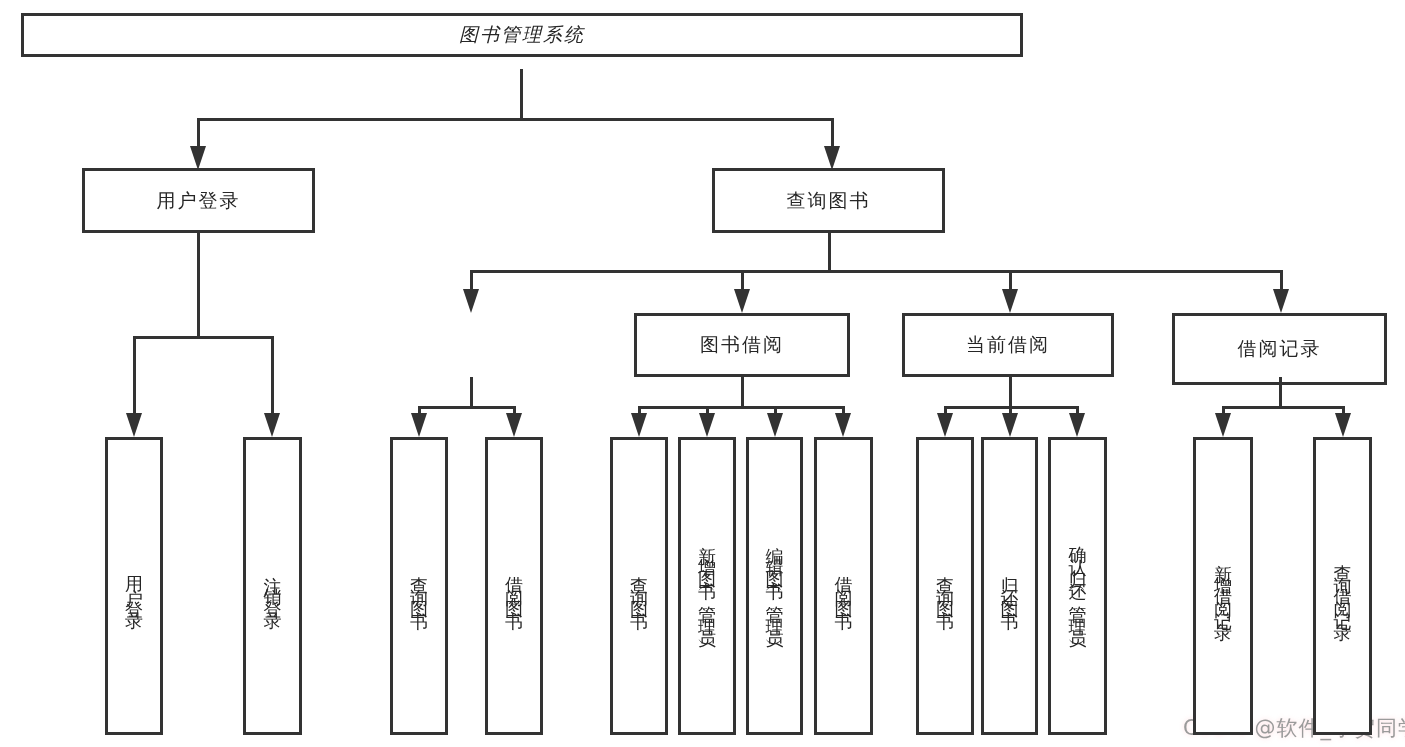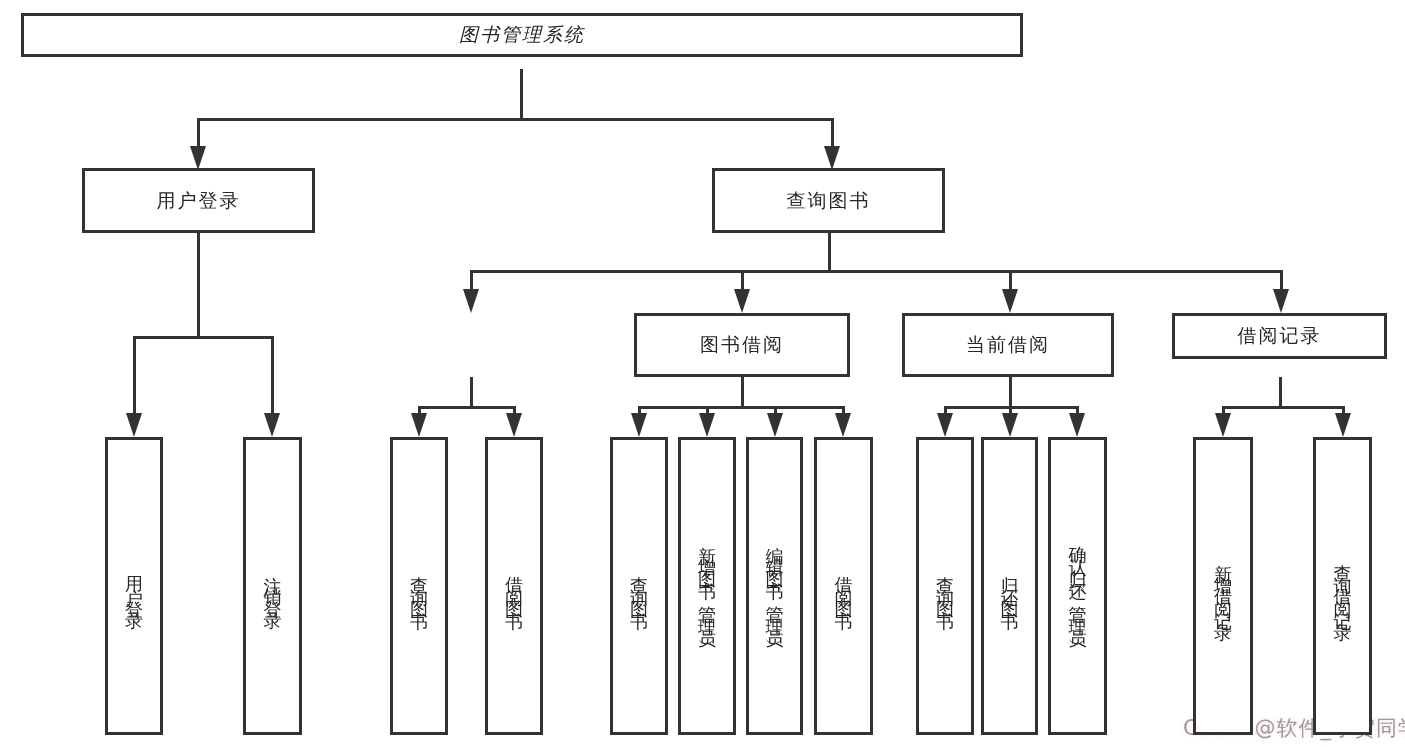--- a/index.html
+++ b/index.html
@@ -68,21 +68,21 @@
     </div>
     <div class="node horizontal" style="left: 712px; top: 168px; width: 233px; height: 65px;">
       <span>查询图书</span>
     </div>
     <div class="node horizontal" style="left: 634px; top: 313px; width: 216px; height: 64px;">
       <span>图书借阅</span>
     </div>
     <div class="node horizontal" style="left: 902px; top: 313px; width: 212px; height: 64px;">
       <span>当前借阅</span>
     </div>
-    <div class="node horizontal" style="left: 1172px; top: 313px; width: 215px; height: 46px;">
+    <div class="node horizontal" style="left: 1172px; top: 313px; width: 215px; height: 72px;">
       <span>借阅记录</span>
     </div>
     <div class="node vertical" style="left: 105px; top: 437px; width: 58px; height: 298px;">
       <span>用户登录</span>
     </div>
     <div class="node vertical" style="left: 243px; top: 437px; width: 59px; height: 298px;">
       <span>注销登录</span>
     </div>
     <div class="node vertical" style="left: 390px; top: 437px; width: 58px; height: 298px;">
       <span>查询图书</span>

